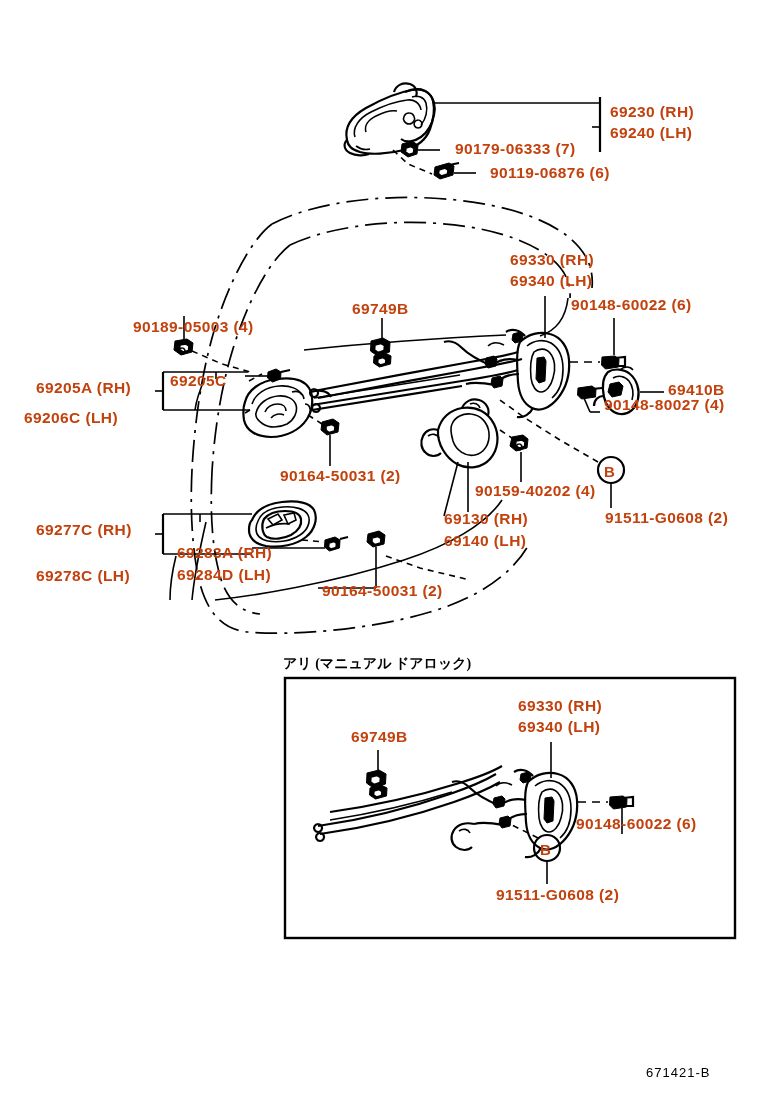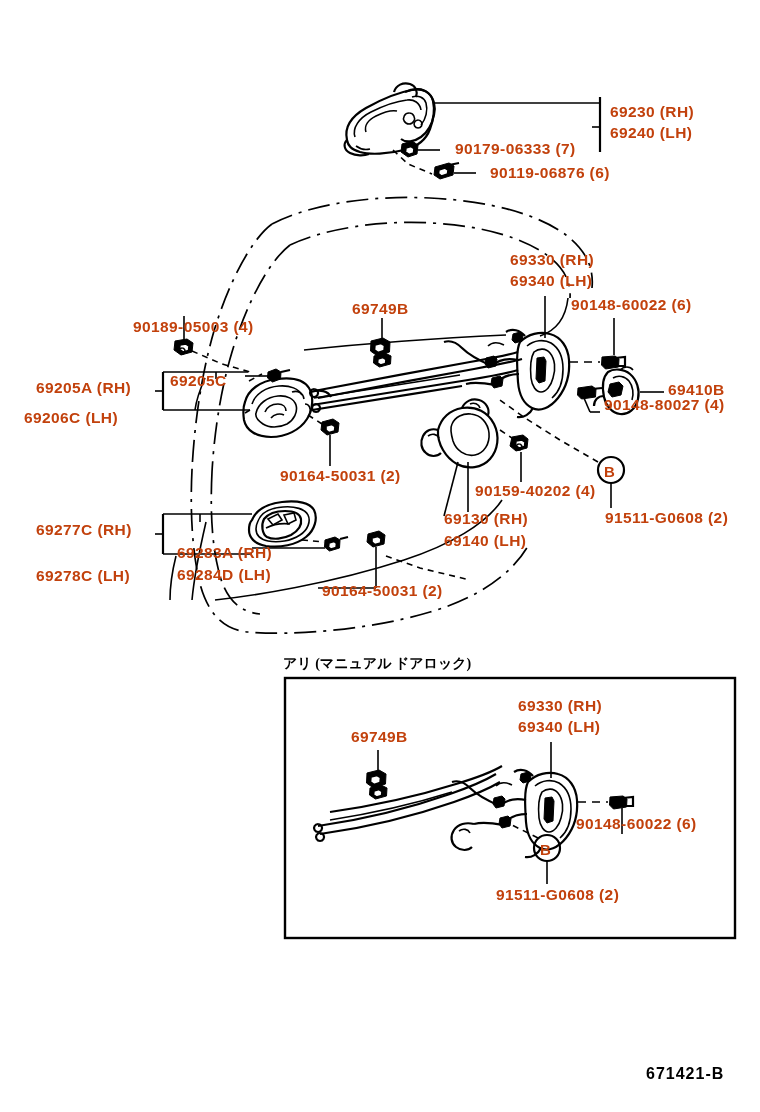--- a/index.html
+++ b/index.html
@@ -23,22 +23,22 @@
     position:absolute;
     font-family:Liberation Serif, serif;
     font-weight:bold;
     font-size:14px;
     white-space:pre;
     letter-spacing:0px;
   }
   .dnum{
     position:absolute;
     font-family:"Liberation Sans", sans-serif;
-    font-weight:bold;
-    font-size:16px;
+    font-weight:normal;
+    font-size:13px;
     letter-spacing:1px;
     white-space:pre;
   }
   svg{display:block;}
   .ln{fill:none;stroke:#000;stroke-width:1.6;}
   .ln2{fill:none;stroke:#000;stroke-width:2.2;}
   .dash{fill:none;stroke:#000;stroke-width:1.7;stroke-dasharray:8 6;}
   .dashdot{fill:none;stroke:#000;stroke-width:1.7;stroke-dasharray:22 7 3 7;}
   .dashshort{fill:none;stroke:#000;stroke-width:1.6;stroke-dasharray:6 5;}
   .fillblk{fill:#000;stroke:#000;stroke-width:1;}

